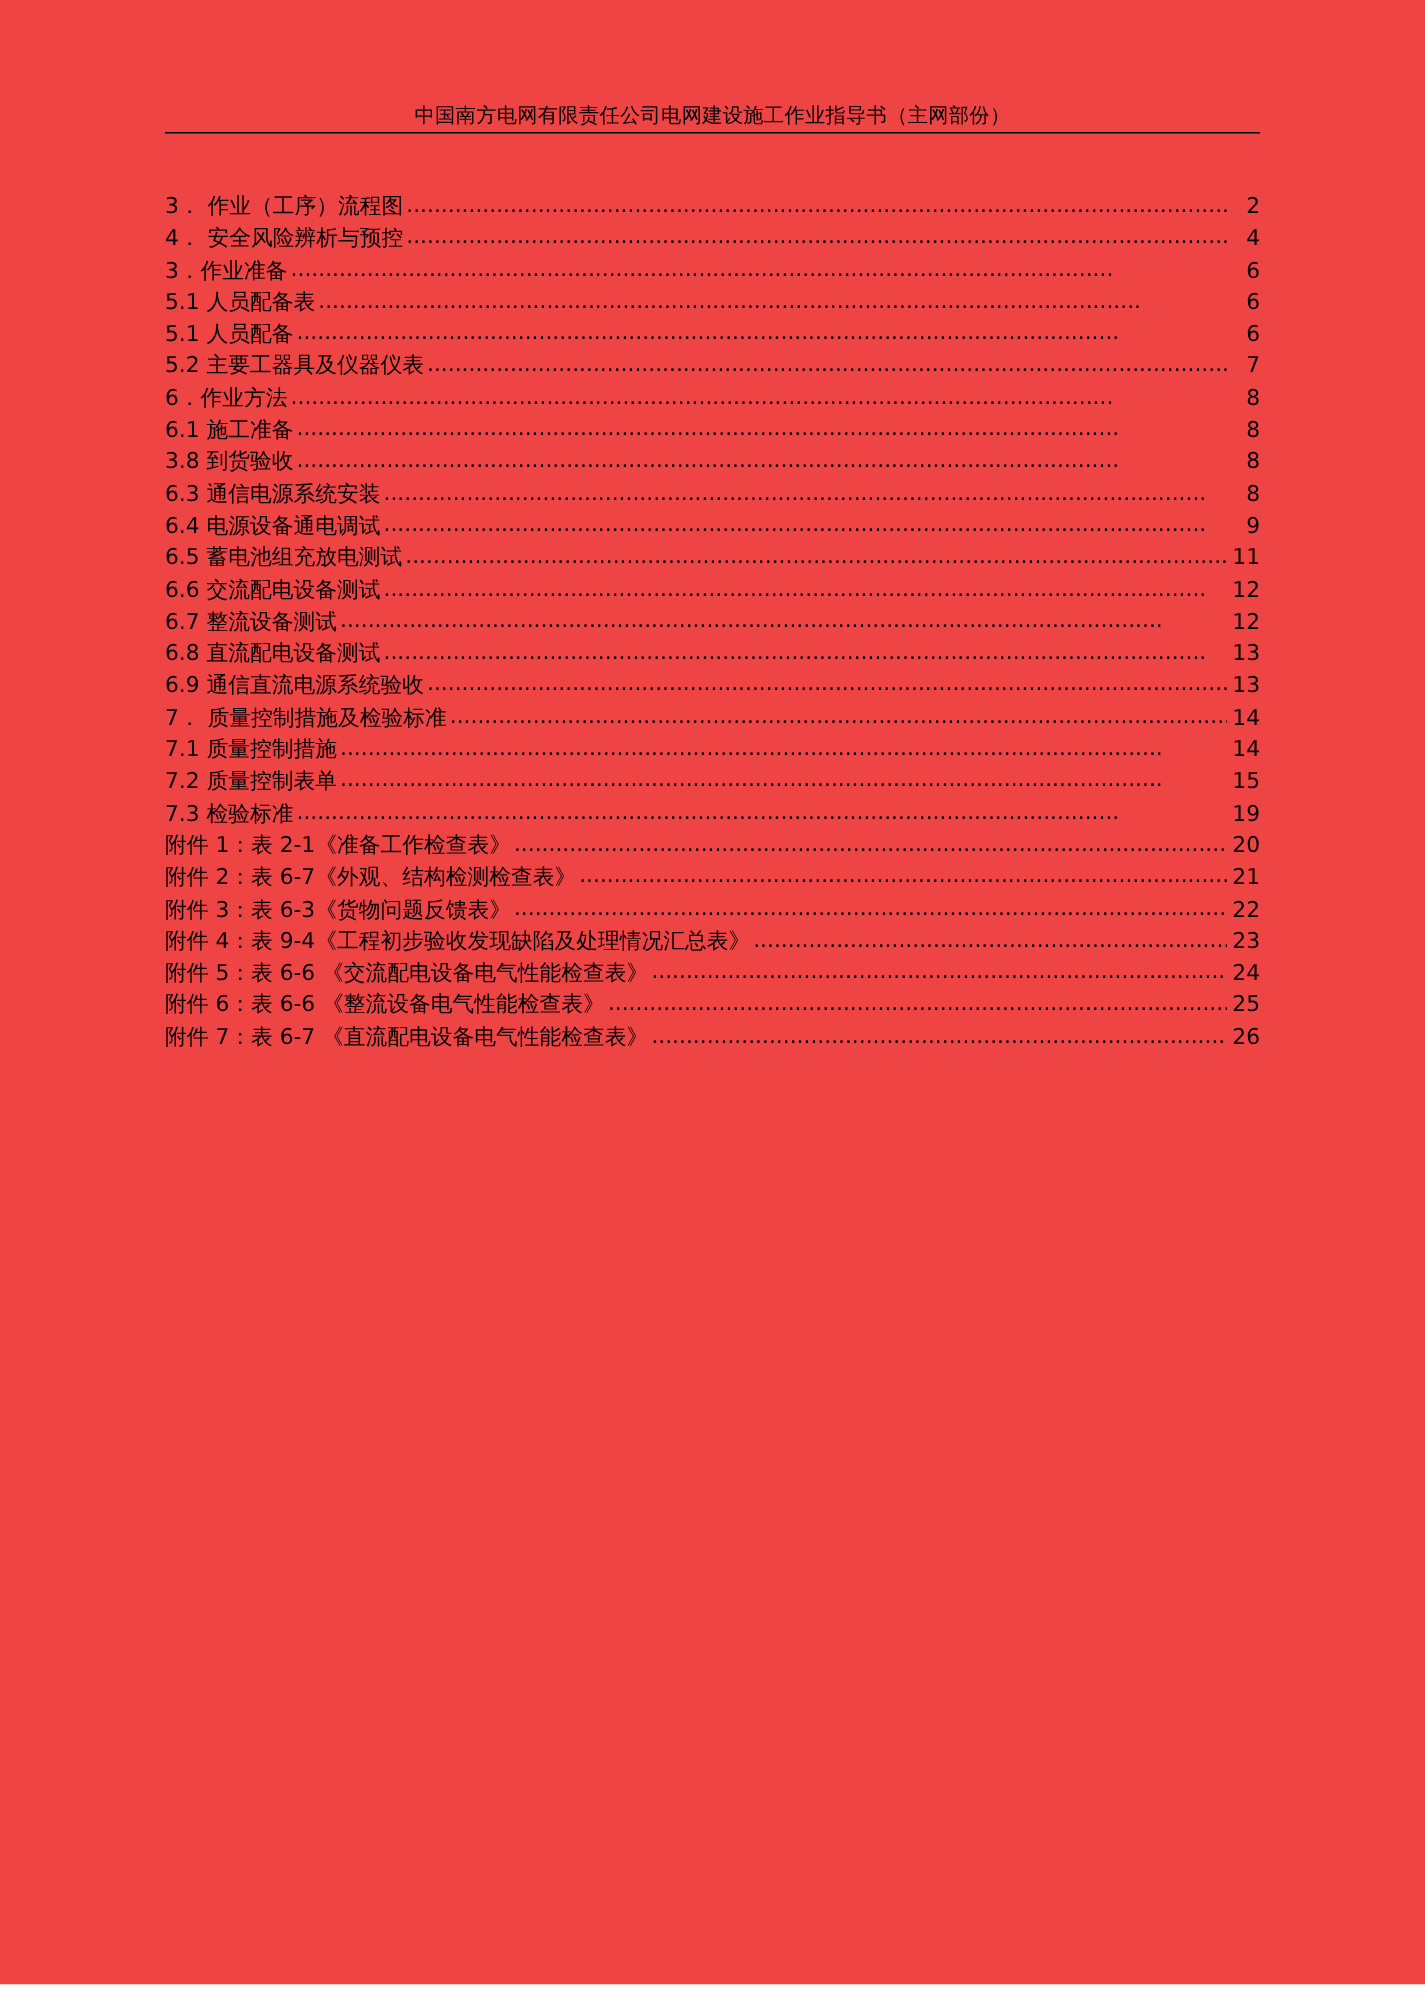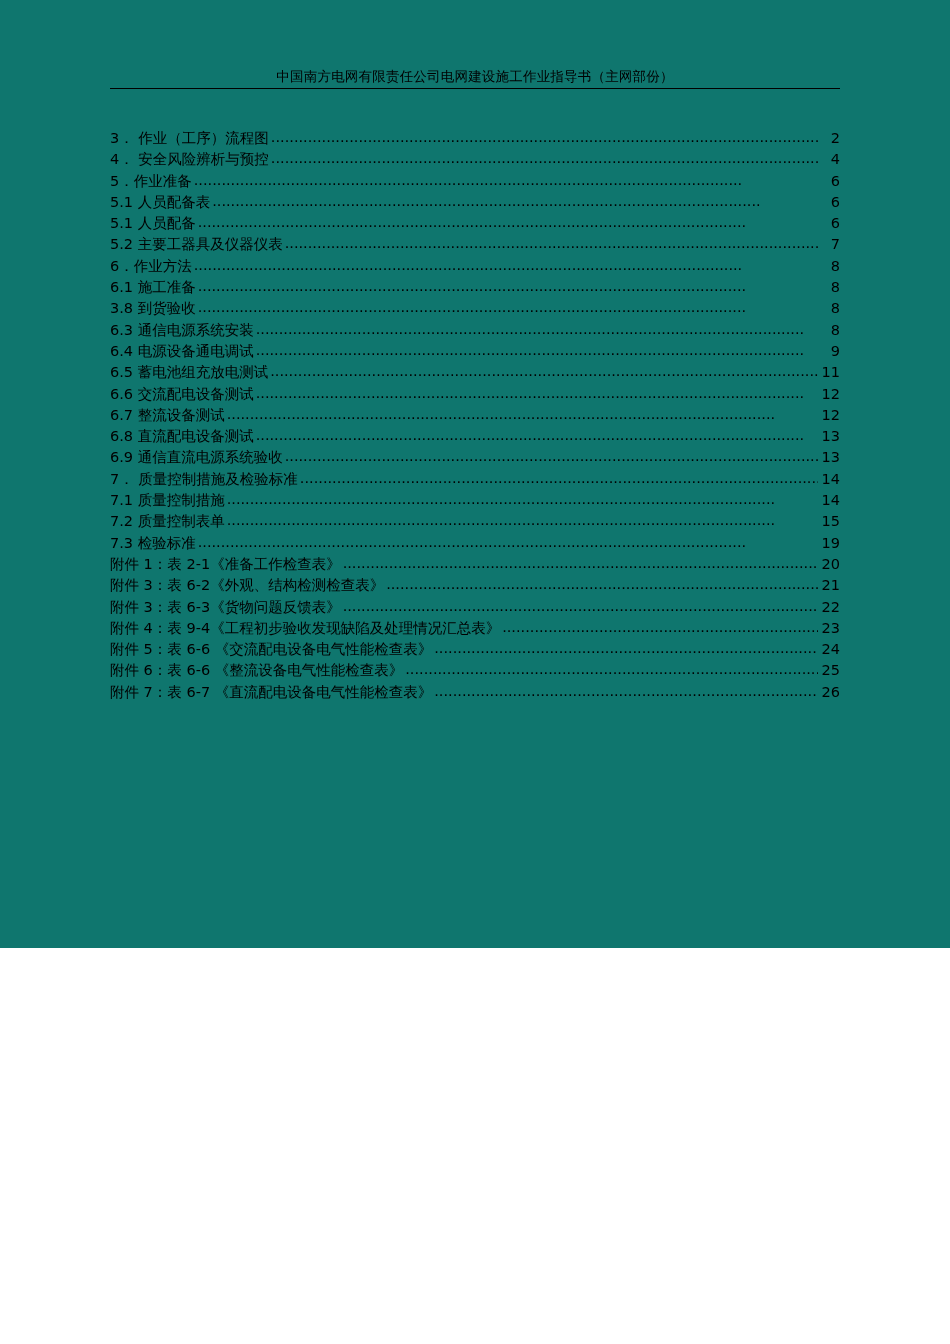--- a/index.html
+++ b/index.html
@@ -2,22 +2,22 @@
 <html><head>
 <meta charset="utf-8">
 <style>
   html, body {
     margin: 0;
     padding: 0;
     background: #ffffff;
   }
   .page {
     width: 950px;
-    height: 948px;
-    background: #0f766e;
+    height: 1323px;
+    background: #ef4444;
     position: relative;
     box-sizing: border-box;
     font-family: "DejaVu Sans", "Liberation Sans", sans-serif;
     color: #000000;
     overflow: hidden;
   }
   .header {
     position: absolute;
     top: 68px;
     left: 110px;
@@ -84,21 +84,21 @@
         <span class="toc-label">3． 作业（工序）流程图</span>
         <span class="toc-dots">.......................................................................................................................</span>
         <span class="toc-page">2</span>
       </div>
       <div class="toc-line">
         <span class="toc-label">4． 安全风险辨析与预控</span>
         <span class="toc-dots">.......................................................................................................................</span>
         <span class="toc-page">4</span>
       </div>
       <div class="toc-line">
-        <span class="toc-label">5．作业准备</span>
+        <span class="toc-label">3．作业准备</span>
         <span class="toc-dots">.......................................................................................................................</span>
         <span class="toc-page">6</span>
       </div>
       <div class="toc-line">
         <span class="toc-label">5.1 人员配备表</span>
         <span class="toc-dots">.......................................................................................................................</span>
         <span class="toc-page">6</span>
       </div>
       <div class="toc-line">
         <span class="toc-label">5.1  人员配备</span>
@@ -179,21 +179,21 @@
         <span class="toc-label">7.3 检验标准</span>
         <span class="toc-dots">.......................................................................................................................</span>
         <span class="toc-page">19</span>
       </div>
       <div class="toc-line">
         <span class="toc-label">附件 1：表 2-1《准备工作检查表》</span>
         <span class="toc-dots">.......................................................................................................................</span>
         <span class="toc-page">20</span>
       </div>
       <div class="toc-line">
-        <span class="toc-label">附件 3：表 6-2《外观、结构检测检查表》</span>
+        <span class="toc-label">附件 2：表 6-7《外观、结构检测检查表》</span>
         <span class="toc-dots">.......................................................................................................................</span>
         <span class="toc-page">21</span>
       </div>
       <div class="toc-line">
         <span class="toc-label">附件 3：表 6-3《货物问题反馈表》</span>
         <span class="toc-dots">.......................................................................................................................</span>
         <span class="toc-page">22</span>
       </div>
       <div class="toc-line">
         <span class="toc-label">附件 4：表 9-4《工程初步验收发现缺陷及处理情况汇总表》</span>

